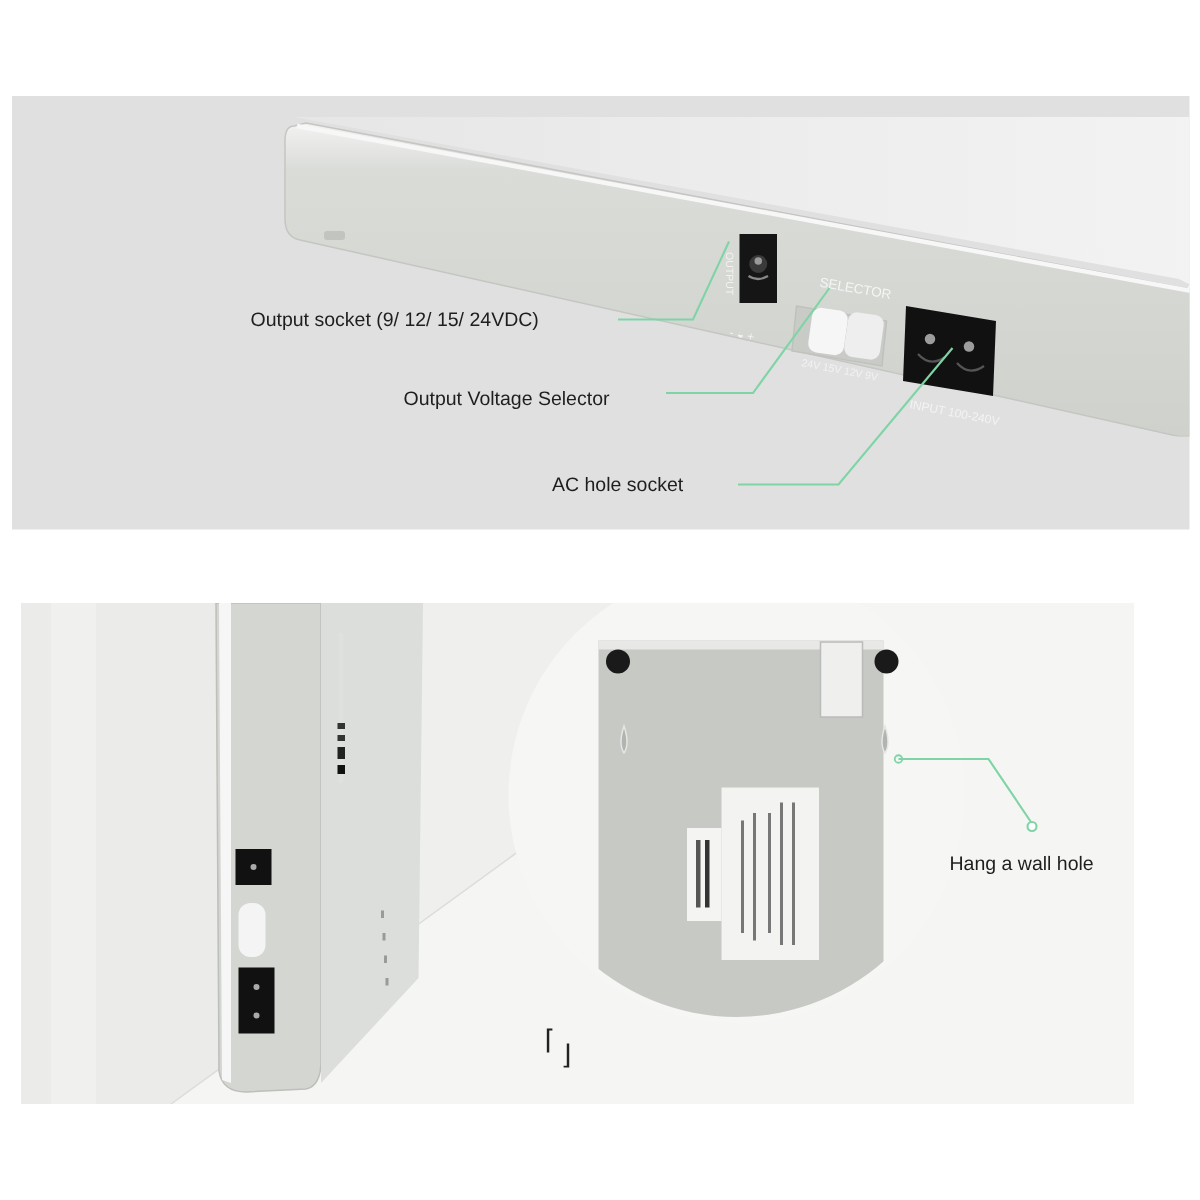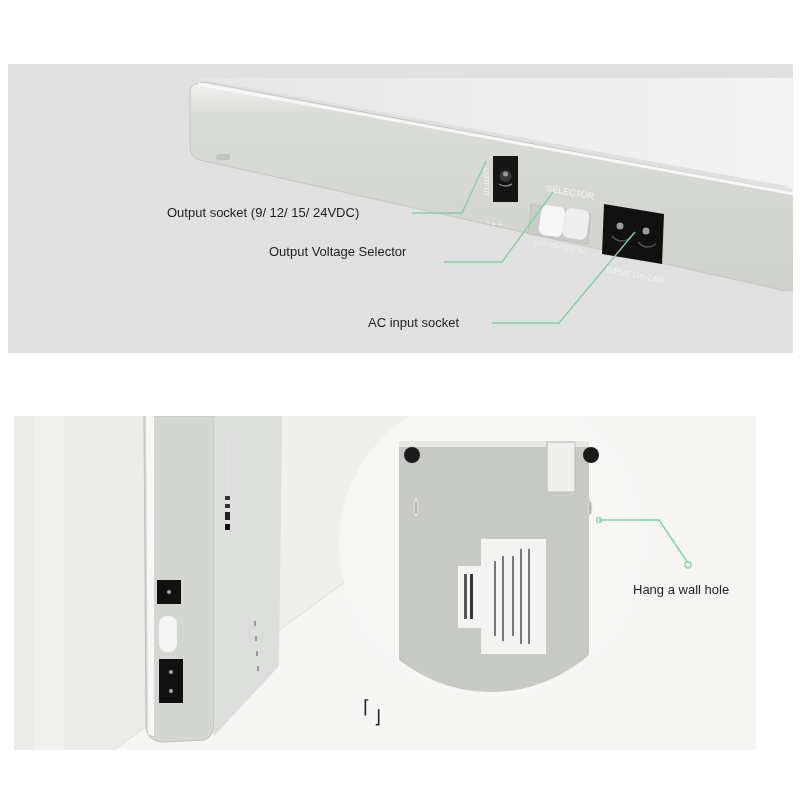--- a/index.html
+++ b/index.html
@@ -6,21 +6,21 @@
   body { width:800px; height:800px; background:#ffffff; position:relative; overflow:hidden;
          font-family:"Liberation Sans", sans-serif; }
   .abs { position:absolute; }
 
   
   .panel-top { left:8px; top:64px; width:785px; height:289px; background:#e0e0e0; overflow:hidden; }
   .device-top { left:178px; top:12px; width:620px; height:215px; }
   .callout-label { font-size:13px; color:#1e1e1e; white-space:nowrap; letter-spacing:0; }
 
   
-  .panel-bottom { left:14px; top:416px; width:742px; height:334px;
+  .panel-bottom { left:14px; top:402px; width:742px; height:334px;
                   background:linear-gradient(135deg,#eeeeec 0%,#f2f2f0 45%,#f6f6f5 100%); overflow:hidden; }
   .floor { left:0; top:0; width:786px; height:334px; }
   .hint-text { font-size:13px; color:#1e1e1e; white-space:nowrap; }
   .corner-bracket { font-size:18px; color:#222; }
 </style>
 </head>
 <body>
 
 <div class="abs panel-top">
 
@@ -76,22 +76,22 @@
 
   <svg class="abs" style="left:0;top:0;width:785px;height:289px" viewBox="0 0 785 289">
     <g stroke="#7fd4a6" stroke-width="1.4" fill="none">
       <polyline points="404,149 454,149 478,97"></polyline>
       <polyline points="436,198 494,198 545,128"></polyline>
       <polyline points="484,259 551,259 627,168"></polyline>
     </g>
   </svg>
 
   <div class="abs callout-label" style="left:159px;top:141px;">Output socket (9/ 12/ 15/ 24VDC)</div>
-  <div class="abs callout-label" style="left:261px;top:180px;text-align:center;">Output Voltage Selector</div>
-  <div class="abs callout-label" style="left:360px;top:251px;">AC input socket</div>
+  <div class="abs callout-label" style="left:261px;top:194px;text-align:center;">Output Voltage Selector</div>
+  <div class="abs callout-label" style="left:360px;top:251px;">AC hole socket</div>
 </div>
 
 <div class="abs panel-bottom">
 
   <svg class="abs floor" viewBox="0 0 786 334">
 
     <rect x="0" y="0" width="145" height="334" fill="#ebebe9"></rect>
     <rect x="20" y="0" width="30" height="334" fill="#f2f2f0" opacity="0.7"></rect>
 
     <rect x="145" y="0" width="641" height="334" fill="#efefed"></rect>

